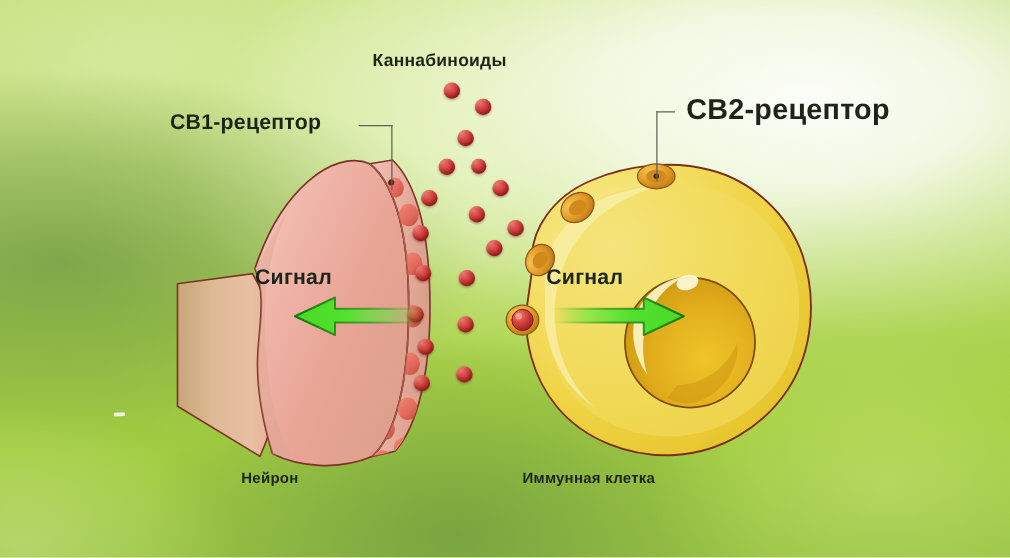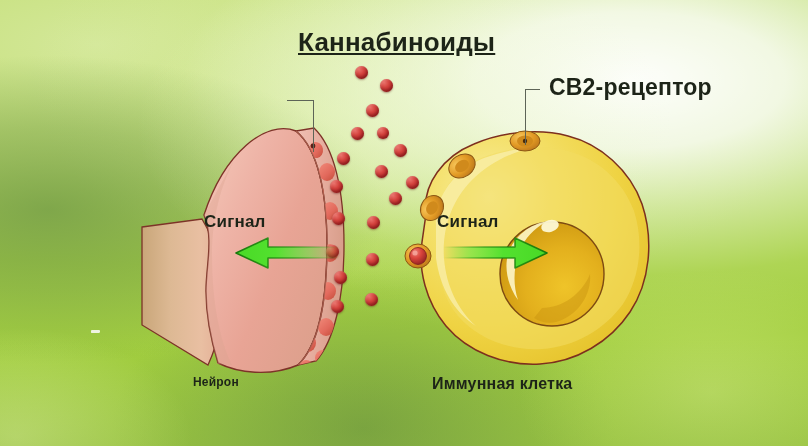--- a/index.html
+++ b/index.html
@@ -41,25 +41,25 @@
 
   
   .lbl{
     position:absolute;
     color:#1d2418;
     font-weight:700;
     letter-spacing:.2px;
     white-space:nowrap;
     user-select:none;
   }
-  #title-cannabinoids{left:298px;top:27px;font-size:26px;text-decoration:underline;}
+  #title-cannabinoids{left:298px;top:40px;font-size:14px;}
   #label-cb1{left:136px;top:88px;font-size:17px;}
   #label-cb2{left:549px;top:74px;font-size:23px;}
   #label-neuron{left:193px;top:375px;font-size:12px;}
-  #label-immune{left:432px;top:375px;font-size:16px;}
+  #label-immune{left:418px;top:375px;font-size:12px;}
   #signal-left{left:204px;top:212px;font-size:17px;}
   #signal-right{left:437px;top:212px;font-size:17px;}
 
   
   .leader{position:absolute;background:#5d6457;}
   #cb1-leader-h{left:287px;top:100px;width:27px;height:1px;}
   #cb1-leader-v{left:313px;top:100px;width:1px;height:52px;}
   #cb2-leader-h{left:525px;top:89px;width:15px;height:1px;}
   #cb2-leader-v{left:525px;top:89px;width:1px;height:56px;}
 
@@ -306,20 +306,21 @@
     </svg>
   </div>
 
   <div class="leader" id="cb1-leader-h"></div>
   <div class="leader" id="cb1-leader-v"></div>
   <div class="leader" id="cb2-leader-h"></div>
   <div class="leader" id="cb2-leader-v"></div>
 
   <div class="lbl" id="title-cannabinoids">Каннабиноиды</div>
 
+  <div class="lbl" id="label-cb1">CB1-рецептор</div>
 
   <div class="lbl" id="label-cb2">CB2-рецептор</div>
 
   <div class="lbl" id="signal-left">Сигнал</div>
 
   <div class="lbl" id="signal-right">Сигнал</div>
 
   <div class="lbl" id="label-neuron">Нейрон</div>
 
   <div class="lbl" id="label-immune">Иммунная клетка</div>

